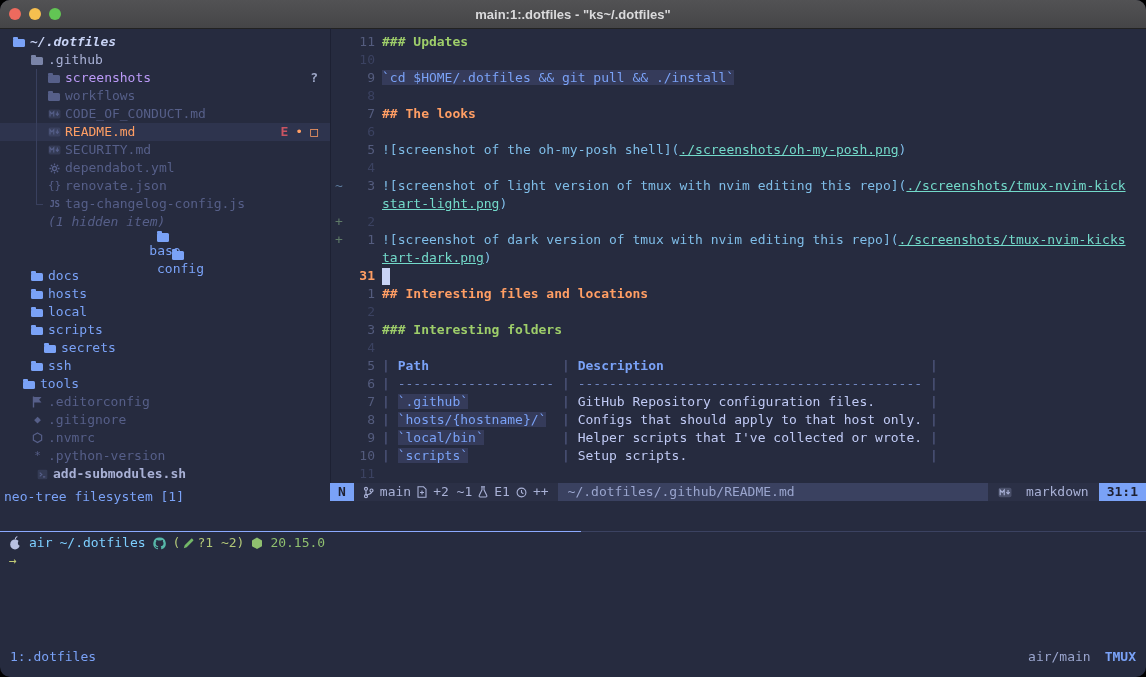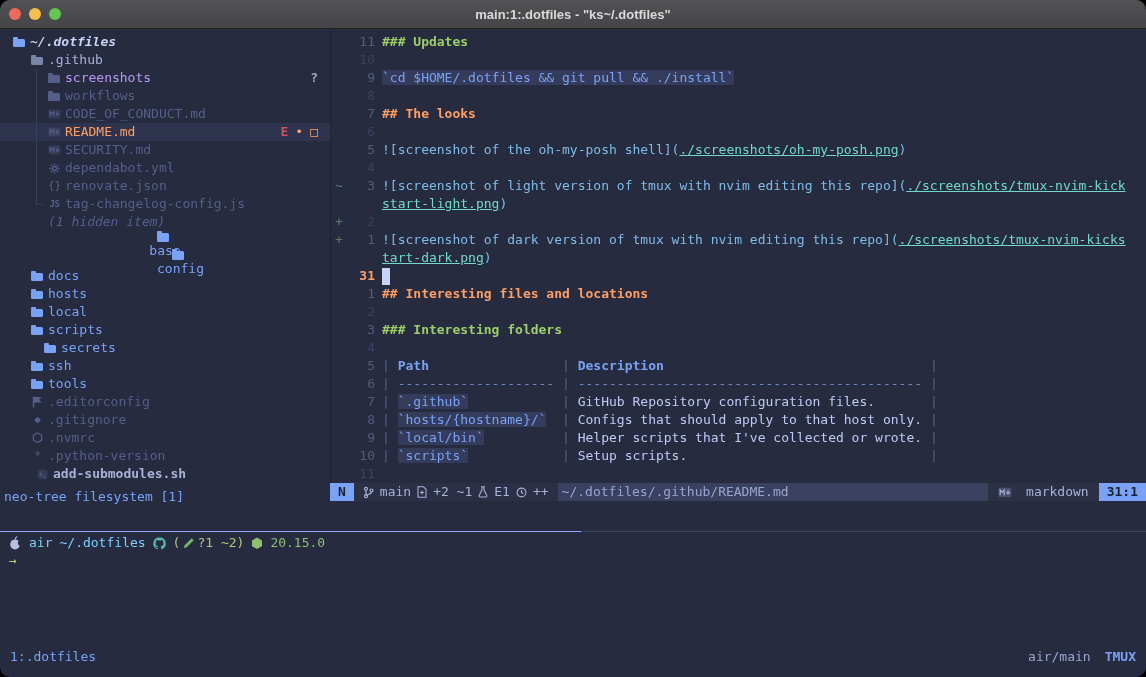--- a/index.html
+++ b/index.html
@@ -57,21 +57,21 @@
   .t-pipe{color:#565f89}
   .t-th{color:#7aa2f7;font-weight:bold}
   .t-dash{color:#7086c0}
   .t-desc{color:#c0caf5}
   .cursor{display:inline-block;width:8px;height:17px;background:#c8d3f5;margin-top:1px}
   
   .statusline{position:absolute;left:330px;right:0;top:455px;height:18px;background:#2b3046;display:flex;align-items:center}
   .sl-mode{background:#7aa2f7;color:#1e2030;font-weight:bold;padding:0 8px;height:18px;line-height:18px}
   .sl-left{display:flex;align-items:center;gap:6px;padding:0 9px;color:#a9b1d6}
   .sl-ic{display:inline-flex;align-items:center;color:#a9b1d6}
-  .sl-path{flex:1;background:#3a4160;color:#9aa5ce;height:18px;line-height:18px;padding:0 4px;white-space:pre;overflow:hidden}
+  .sl-path{flex:1;background:#3a4160;color:#9aa5ce;height:18px;line-height:18px;padding:0 10px;white-space:pre;overflow:hidden}
   .sl-ft{display:flex;align-items:center;gap:14px;padding:0 10px;color:#a9b1d6}
   .sl-pos{background:#7aa2f7;color:#1e2030;font-weight:bold;padding:0 8px;height:18px;line-height:18px}
   
   .pane-divider{position:absolute;top:503px;left:0;width:1146px;height:1px;background:#3b4261}
   .pane-divider-active{position:absolute;top:503px;left:0;width:581px;height:1px;background:#8caaff}
   
   .shell{position:absolute;top:504px;left:0;right:0}
   .prompt-line{margin-top:2px;height:18px;display:flex;align-items:center;gap:7px;padding-left:9px}
   .p-user,.p-dir{color:#7dcfff}
   .p-git{color:#b3c878;display:flex;align-items:center;gap:3px}
@@ -131,21 +131,21 @@
           <div class="tree-row" style="padding-left: 48px;"><span class="guide" style="top: 0px; height: 9px;"></span><span class="guide" style="top: 9px; height: 1px; width: 7px;"></span><span class="ficon icf-dim gt">JS</span><span class="lbl c-dim">tag-changelog-config.js</span></div>
           <div class="tree-row" style="padding-left: 48px;"><span class="lbl c-note">(1 hidden item)</span></div>
           <div class="tree-row" style=" flex-direction: column;"><span class="fold icf-blue"></span><span class="lbl c-blue">base</span></div>
           <div class="tree-row" style="padding-left: 31px; flex-direction: column;"><span class="fold icf-blue"></span><span class="lbl c-blue">config</span></div>
           <div class="tree-row" style="padding-left: 31px;"><span class="fold icf-blue"></span><span class="lbl c-blue">docs</span></div>
           <div class="tree-row" style="padding-left: 31px;"><span class="fold icf-blue"></span><span class="lbl c-blue">hosts</span></div>
           <div class="tree-row" style="padding-left: 31px;"><span class="fold icf-blue"></span><span class="lbl c-blue">local</span></div>
           <div class="tree-row" style="padding-left: 31px;"><span class="fold icf-blue"></span><span class="lbl c-blue">scripts</span></div>
           <div class="tree-row" style="padding-left: 44px;"><span class="fold icf-blue"></span><span class="lbl c-blue">secrets</span></div>
           <div class="tree-row" style="padding-left: 31px;"><span class="fold icf-blue"></span><span class="lbl c-blue">ssh</span></div>
-          <div class="tree-row" style="padding-left: 31px;"><span class="fold icf-blue"></span><span class="lbl c-blue">tools</span></div>
+          <div class="tree-row" style="padding-left: 23px;"><span class="fold icf-blue"></span><span class="lbl c-blue">tools</span></div>
           <div class="tree-row" style="padding-left: 31px;"><span class="ficon icf-dim"><svg width="11" height="12" viewBox="0 0 11 12">
                 <path d="M1.5 .5v11" stroke="currentColor" stroke-width="1.4"></path>
                 <path d="M1.5 1h8L7.1 3.7 9.5 6.5h-8z" fill="currentColor"></path>
               </svg></span><span class="lbl c-dim">.editorconfig</span></div>
           <div class="tree-row" style="padding-left: 31px;"><span class="ficon icf-dim gt2">◆</span><span class="lbl c-dim">.gitignore</span></div>
           <div class="tree-row" style="padding-left: 31px;"><span class="ficon icf-dim"><svg width="11" height="12" viewBox="0 0 12 13">
                 <path d="M6 1l4.5 2.6v5.2L6 11.4 1.5 8.8V3.6z" fill="none" stroke="currentColor" stroke-width="1.3"></path>
               </svg></span><span class="lbl c-dim">.nvmrc</span></div>
           <div class="tree-row" style="padding-left: 31px;"><span class="ficon icf-dim gt2">*</span><span class="lbl c-dim">.python-version</span></div>
           <div class="tree-row" style="padding-left: 36px; font-weight: bold;"><span class="ficon icf-dim"><svg width="11" height="11" viewBox="0 0 12 12">

